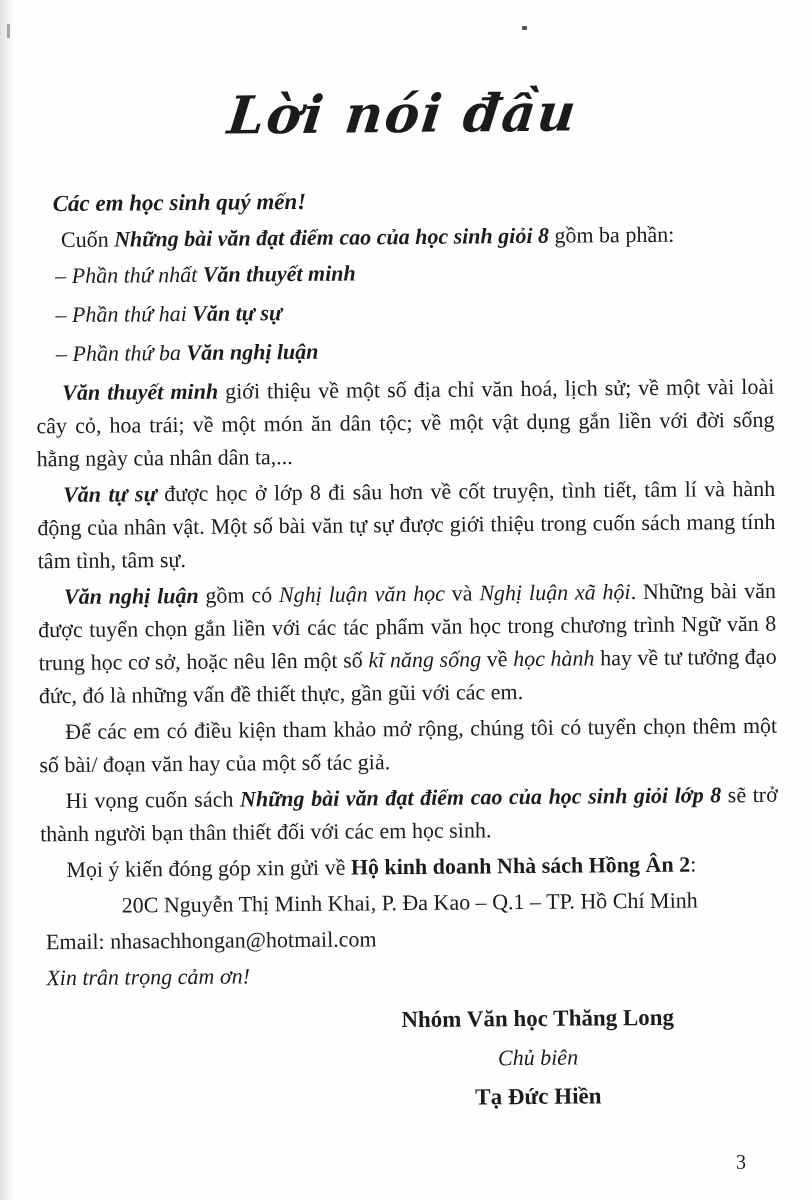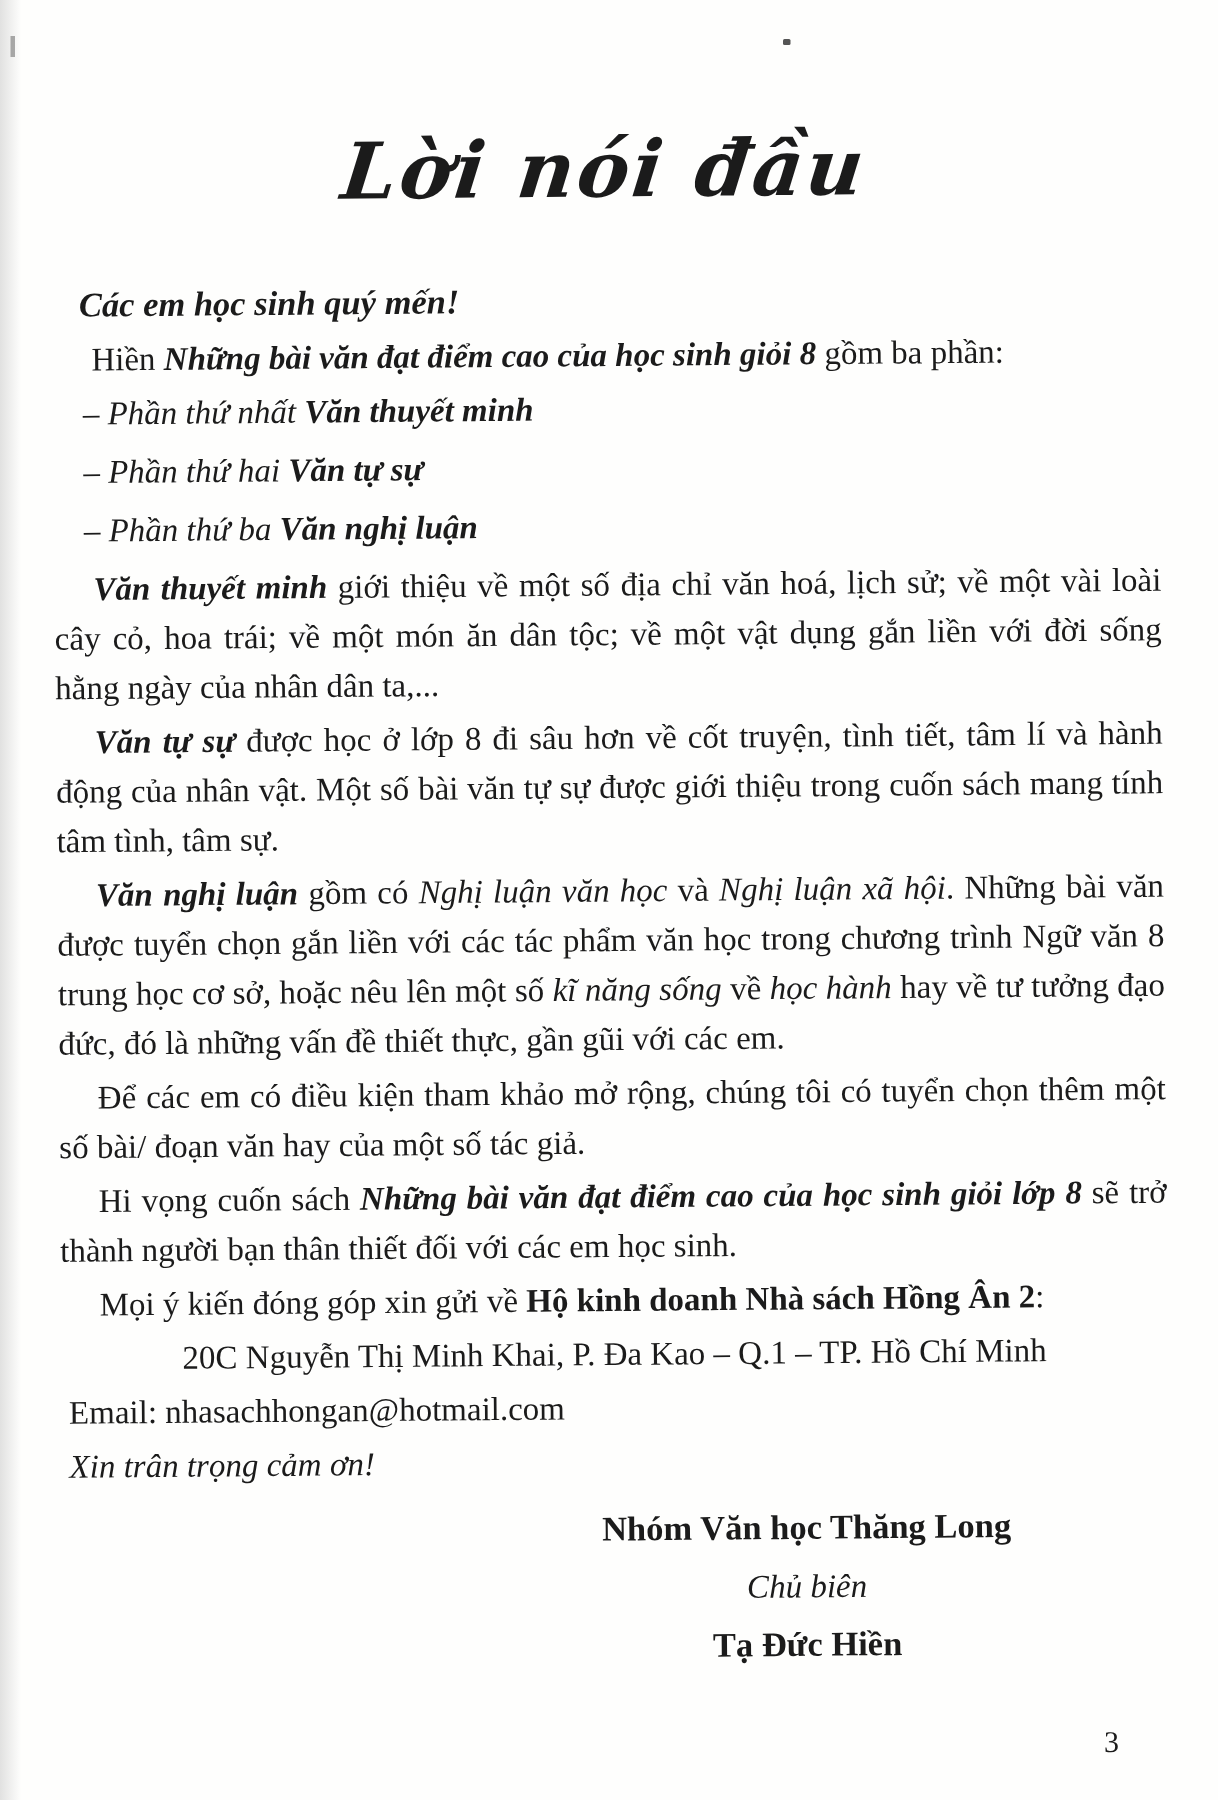--- a/index.html
+++ b/index.html
@@ -86,21 +86,21 @@
 <div class="page">
   <div class="scan-edge"></div>
   <div class="speck"></div>
   <div class="speck-2"></div>
 
   <div class="content">
     <h1 class="title">Lời nói đầu</h1>
 
     <div class="paragraphs">
         <p class="para kind-indent"><span class="run-bi">Các em học sinh quý mến!</span></p>
-        <p class="para kind-body"><span class="run-r">Hiền </span><span class="run-bi">Những bài văn đạt điểm cao của học sinh giỏi 8</span><span class="run-r"> gồm ba phần:</span></p>
+        <p class="para kind-body"><span class="run-r">Cuốn </span><span class="run-bi">Những bài văn đạt điểm cao của học sinh giỏi 8</span><span class="run-r"> gồm ba phần:</span></p>
         <p class="para kind-list"><span class="run-i">– Phần thứ nhất </span><span class="run-bi">Văn thuyết minh</span></p>
         <p class="para kind-list"><span class="run-i">– Phần thứ hai </span><span class="run-bi">Văn tự sự</span></p>
         <p class="para kind-list"><span class="run-i">– Phần thứ ba </span><span class="run-bi">Văn nghị luận</span></p>
         <p class="para kind-body"><span class="run-bi">Văn thuyết minh</span><span class="run-r"> giới thiệu về một số địa chỉ văn hoá, lịch sử; về một vài loài cây cỏ, hoa trái; về một món ăn dân tộc; về một vật dụng gắn liền với đời sống hằng ngày của nhân dân ta,...</span></p>
         <p class="para kind-body"><span class="run-bi">Văn tự sự</span><span class="run-r"> được học ở lớp 8 đi sâu hơn về cốt truyện, tình tiết, tâm lí và hành động của nhân vật. Một số bài văn tự sự được giới thiệu trong cuốn sách mang tính tâm tình, tâm sự.</span></p>
         <p class="para kind-body"><span class="run-bi">Văn nghị luận</span><span class="run-r"> gồm có </span><span class="run-i">Nghị luận văn học</span><span class="run-r"> và </span><span class="run-i">Nghị luận xã hội</span><span class="run-r">. Những bài văn được tuyển chọn gắn liền với các tác phẩm văn học trong chương trình Ngữ văn 8 trung học cơ sở, hoặc nêu lên một số </span><span class="run-i">kĩ năng sống</span><span class="run-r"> về </span><span class="run-i">học hành</span><span class="run-r"> hay về tư tưởng đạo đức, đó là những vấn đề thiết thực, gần gũi với các em.</span></p>
         <p class="para kind-body"><span class="run-r">Để các em có điều kiện tham khảo mở rộng, chúng tôi có tuyển chọn thêm một số bài/ đoạn văn hay của một số tác giả.</span></p>
         <p class="para kind-body"><span class="run-r">Hi vọng cuốn sách </span><span class="run-bi">Những bài văn đạt điểm cao của học sinh giỏi lớp 8</span><span class="run-r"> sẽ trở thành người bạn thân thiết đối với các em học sinh.</span></p>
         <p class="para kind-body"><span class="run-r">Mọi ý kiến đóng góp xin gửi về </span><span class="run-b">Hộ kinh doanh Nhà sách Hồng Ân 2</span><span class="run-r">:</span></p>
         <p class="para kind-center"><span class="run-r">20C Nguyễn Thị Minh Khai, P. Đa Kao – Q.1 – TP. Hồ Chí Minh</span></p>

